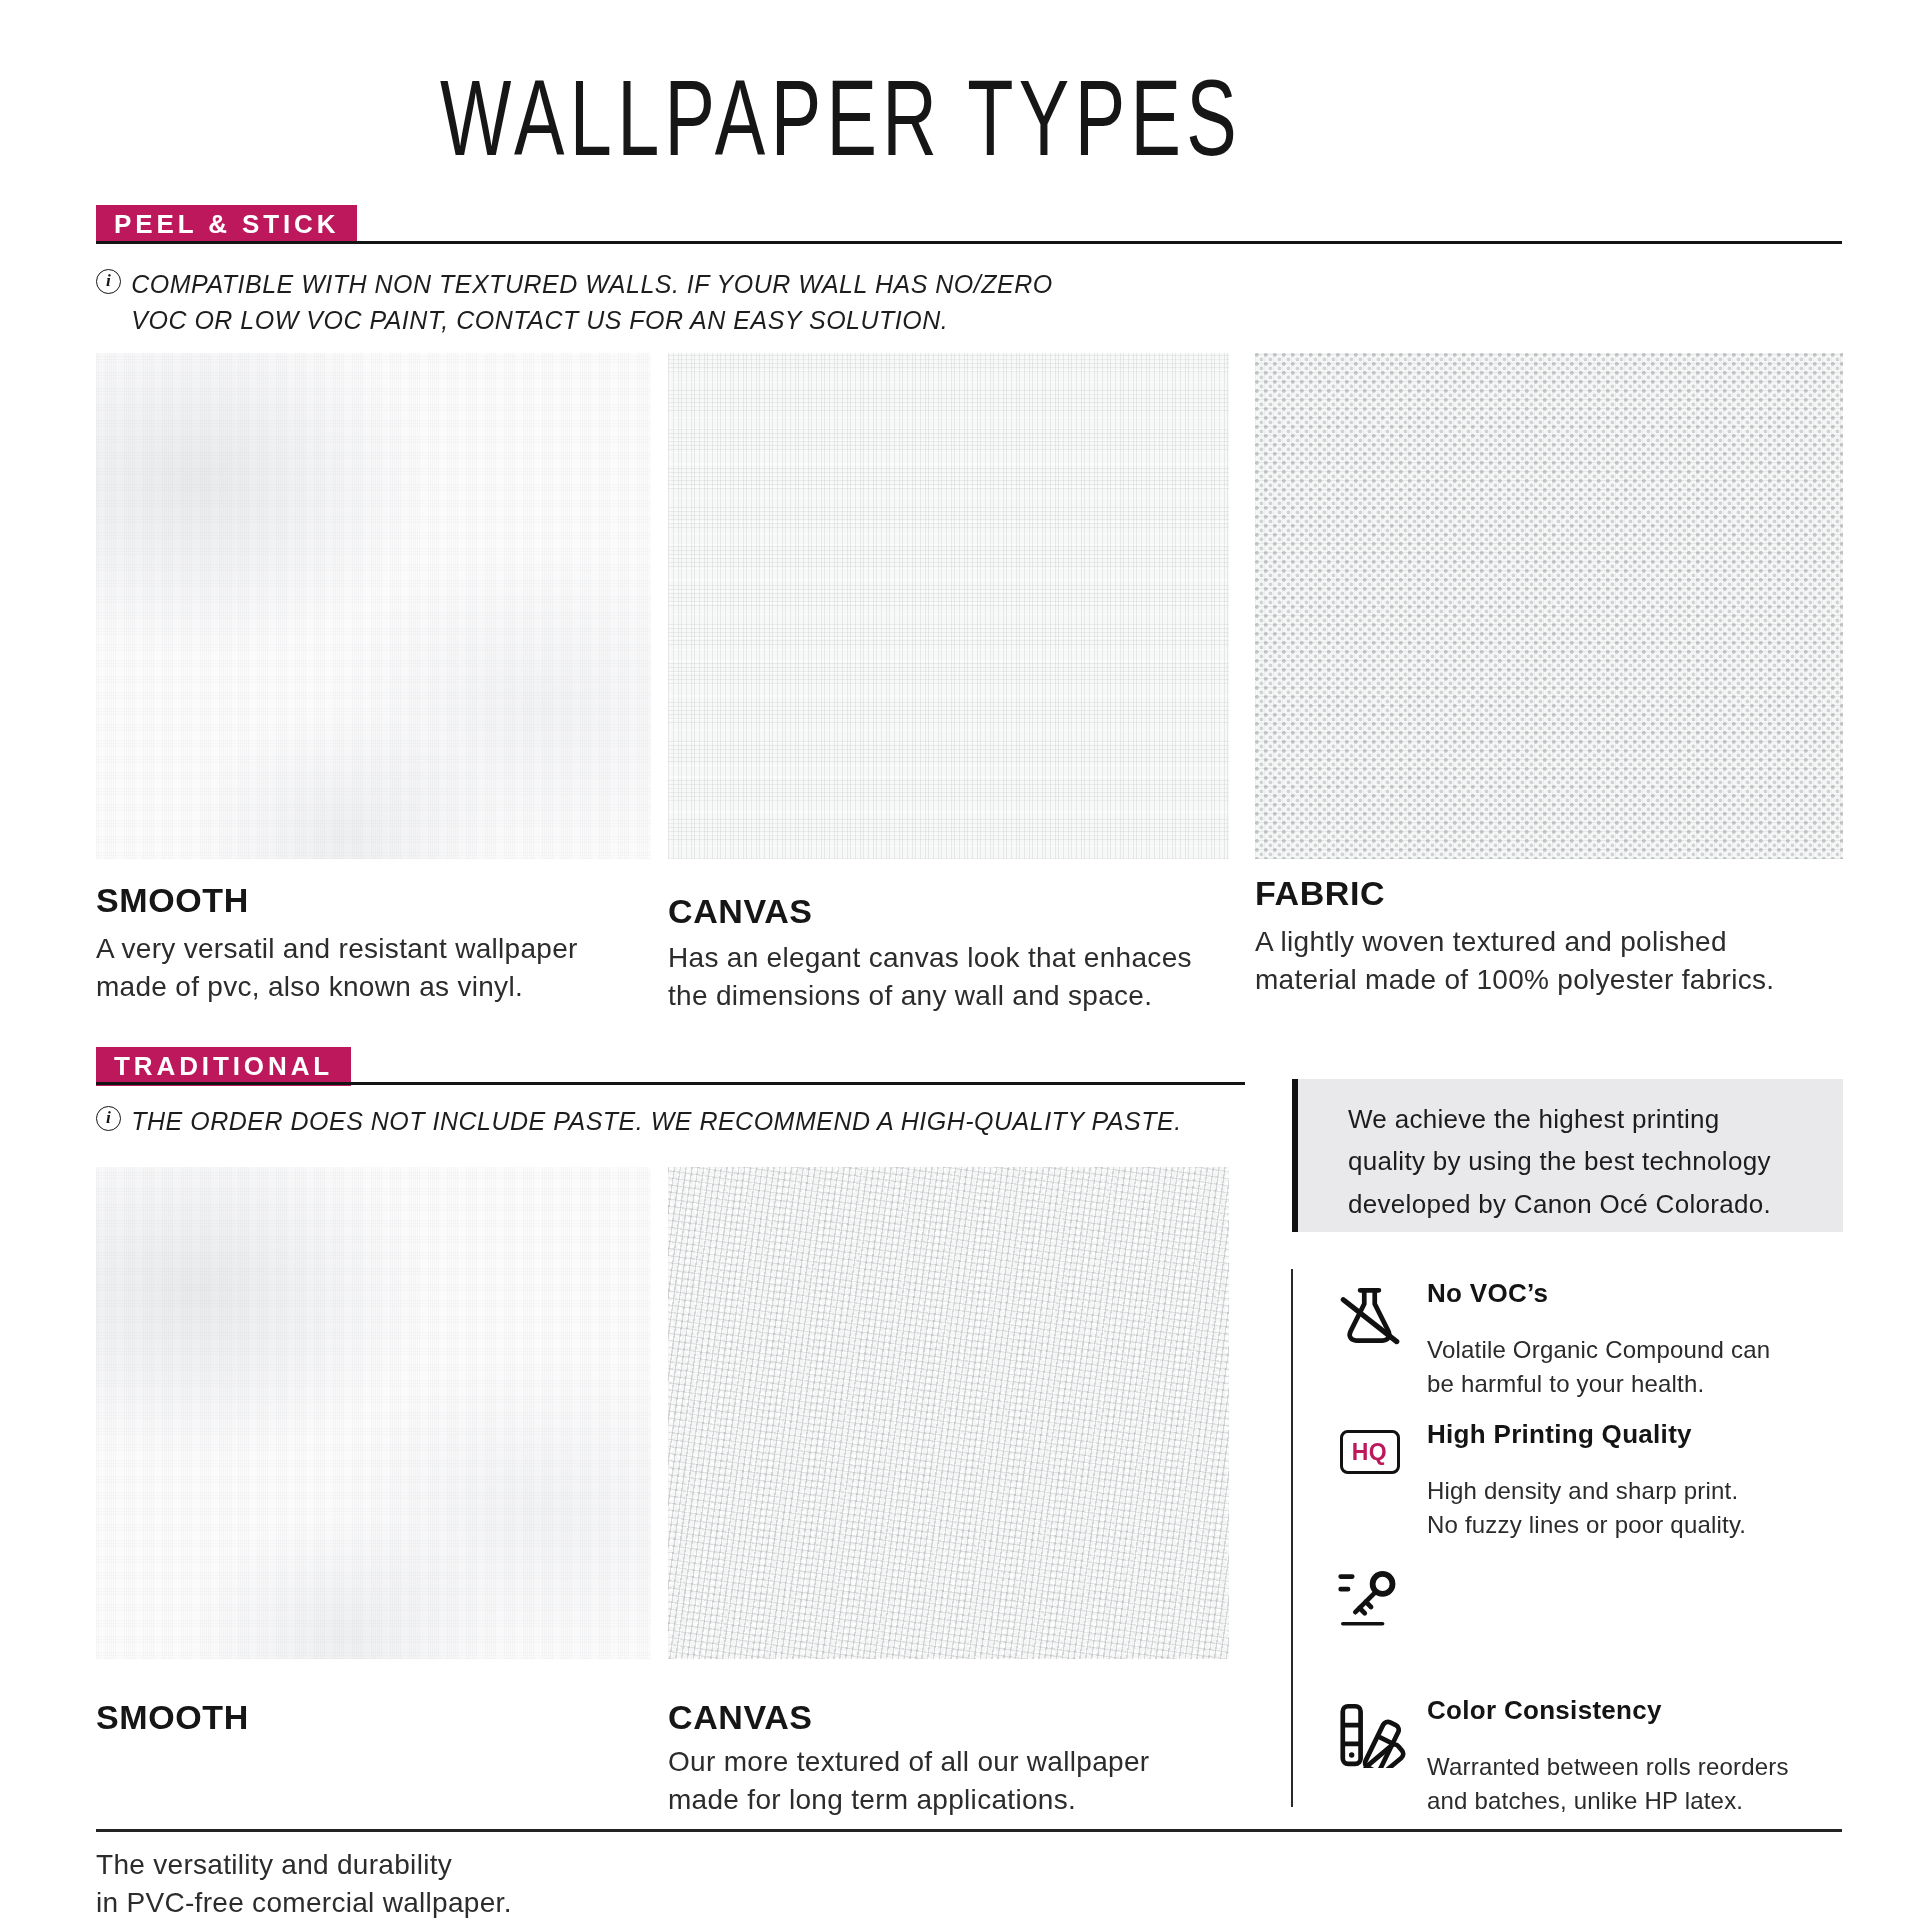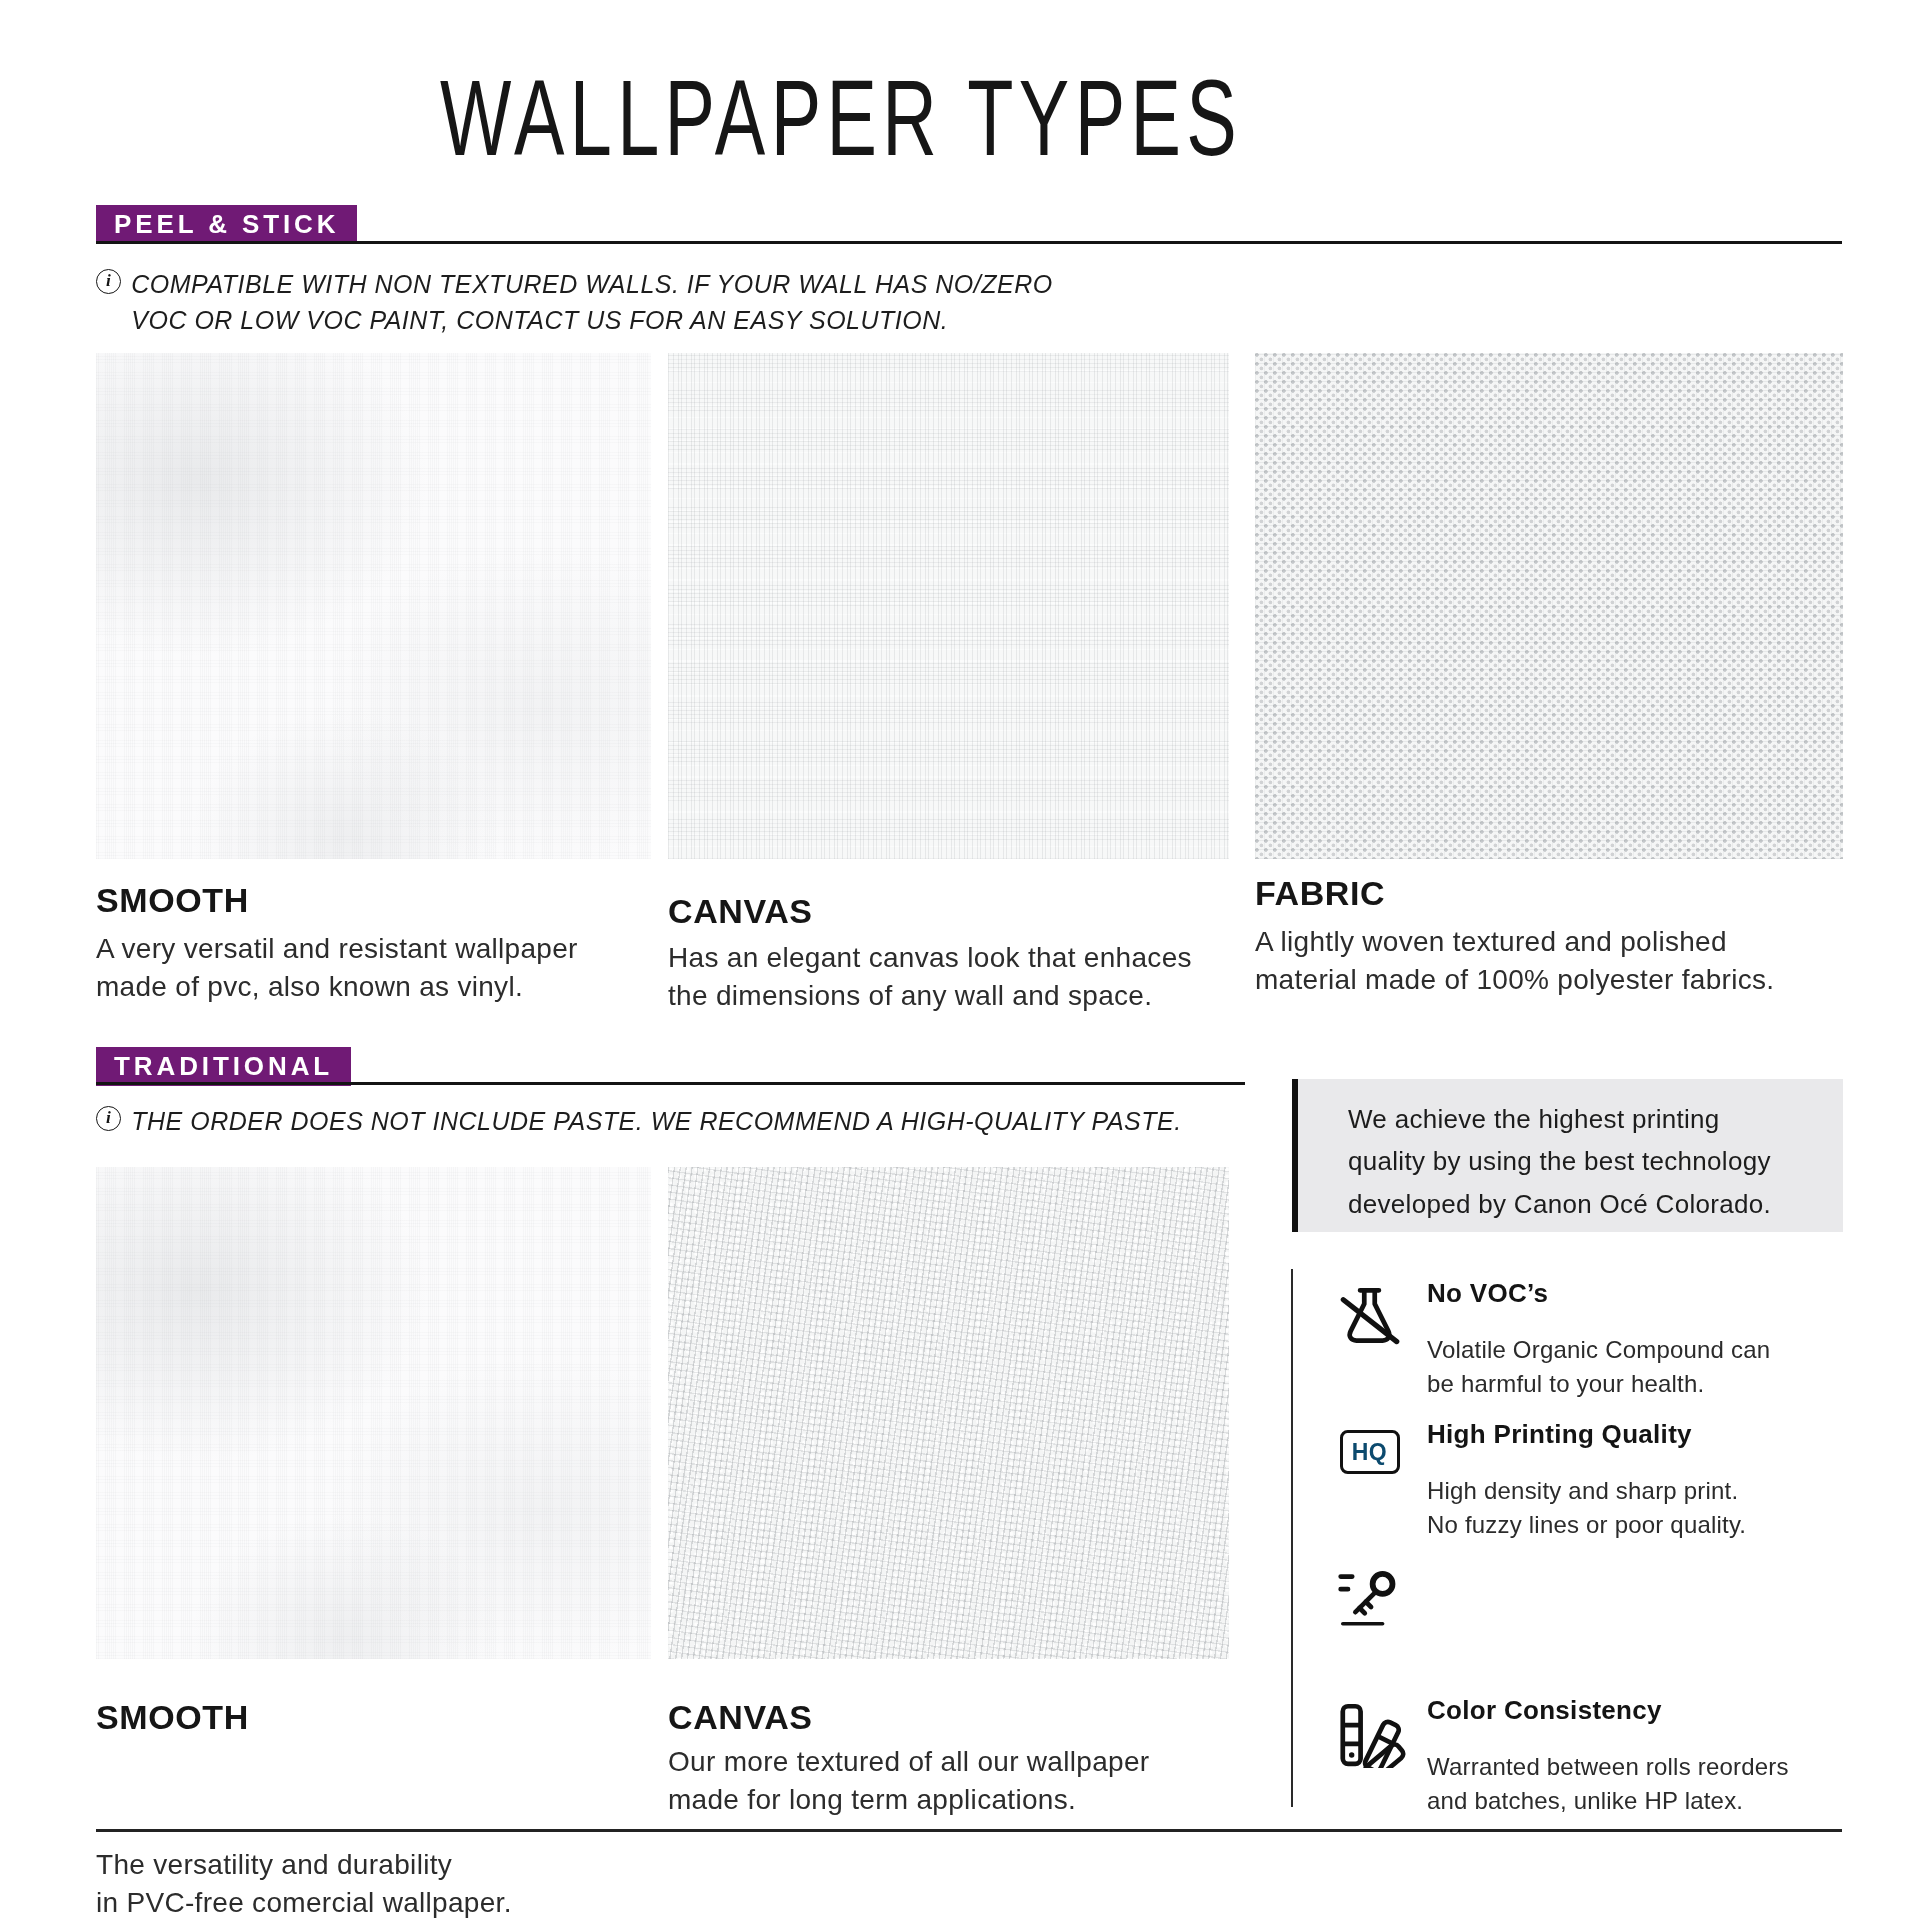--- a/index.html
+++ b/index.html
@@ -4,21 +4,21 @@
 <style>
   html,body{margin:0;padding:0;background:#fff;}
   .page{position:relative;width:1926px;height:1926px;background:#ffffff;overflow:hidden;
         font-family:"Liberation Sans", sans-serif;color:#141414;}
 
   
   .title{position:absolute;left:440px;top:64px;font-size:108px;font-weight:400;line-height:1;
          letter-spacing:7.7px;white-space:nowrap;transform:scaleX(0.70);transform-origin:0 0;color:#161616;}
 
   
-  .chip{position:absolute;left:96px;height:39px;line-height:39px;background:#701a75;color:#ffffff;
+  .chip{position:absolute;left:96px;height:39px;line-height:39px;background:#be185d;color:#ffffff;
         font-size:26px;font-weight:700;letter-spacing:3.9px;padding:0 18px;white-space:nowrap;}
   .chip.peel{top:205px;}
   .chip.trad{top:1047px;}
   .rule{position:absolute;background:#141414;height:3.2px;}
   .rule1{left:96px;top:241px;width:1746px;}
   .rule2{left:96px;top:1082px;width:1149px;}
   .rule-bottom{left:96px;top:1829px;width:1746px;height:2.6px;background:#232323;}
 
   
   .note{position:absolute;left:96px;display:flex;align-items:flex-start;gap:10.3px;}
@@ -77,21 +77,21 @@
   
   .vline{position:absolute;left:1291px;top:1269px;width:1.9px;height:538px;background:#2a2a2a;}
   .feature-text{position:absolute;left:1427px;width:437px;}
   .feature-text .ft{font-size:26px;font-weight:700;letter-spacing:0.3px;color:#141414;margin:0 0 9px 0;}
   .feature-text .fd{font-size:24px;line-height:1.40;letter-spacing:0.2px;color:#2b2b2b;white-space:pre-line;}
   .ftx1{top:1278px;} .ftx2{top:1419px;} .ftx3{top:1556px;} .ftx4{top:1695px;}
   .ficon{position:absolute;left:1328px;width:83px;display:flex;justify-content:center;}
   .fic1{top:1284px;} .fic2{top:1430px;} .fic3{top:1563px;} .fic4{top:1701px;}
   .hq-badge{width:60px;height:44px;border:3.9px solid #111;border-radius:7.7px;box-sizing:border-box;
             display:flex;align-items:center;justify-content:center;font-size:23px;font-weight:700;
-            letter-spacing:0.6px;color:#0c4a6e;}
+            letter-spacing:0.6px;color:#be185d;}
 </style>
 </head>
 <body>
 
 <div class="page">
 
   <div class="title">WALLPAPER TYPES</div>
 
   <div class="chip peel">PEEL &amp; STICK</div>
   <div class="rule rule1"></div>

